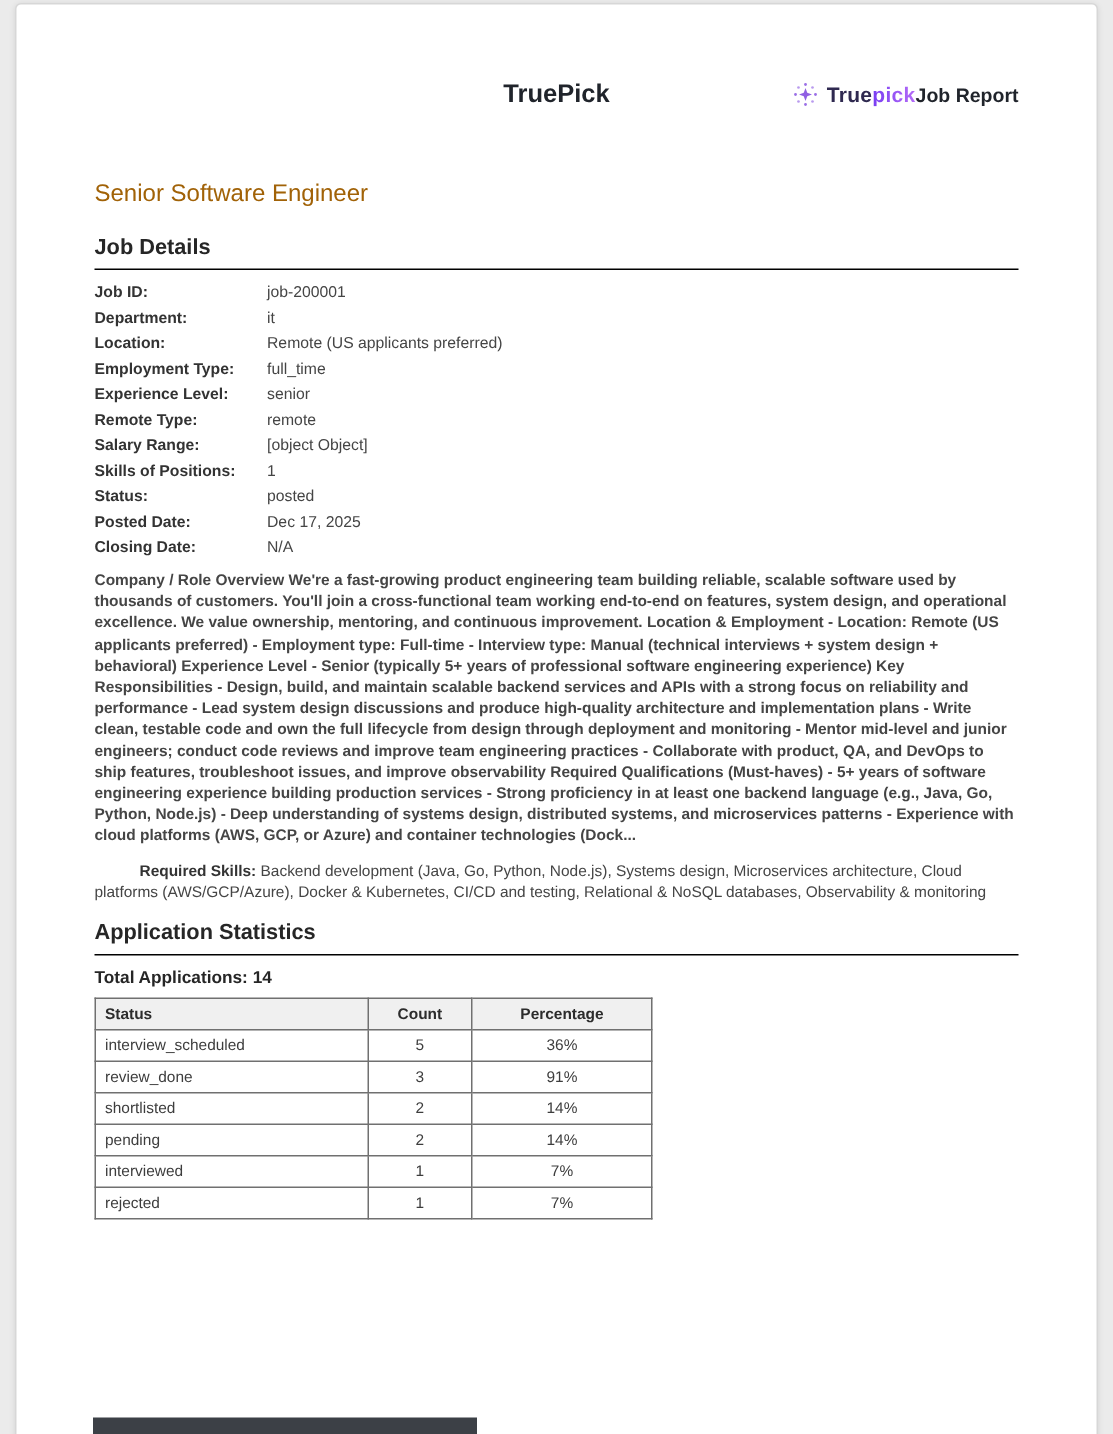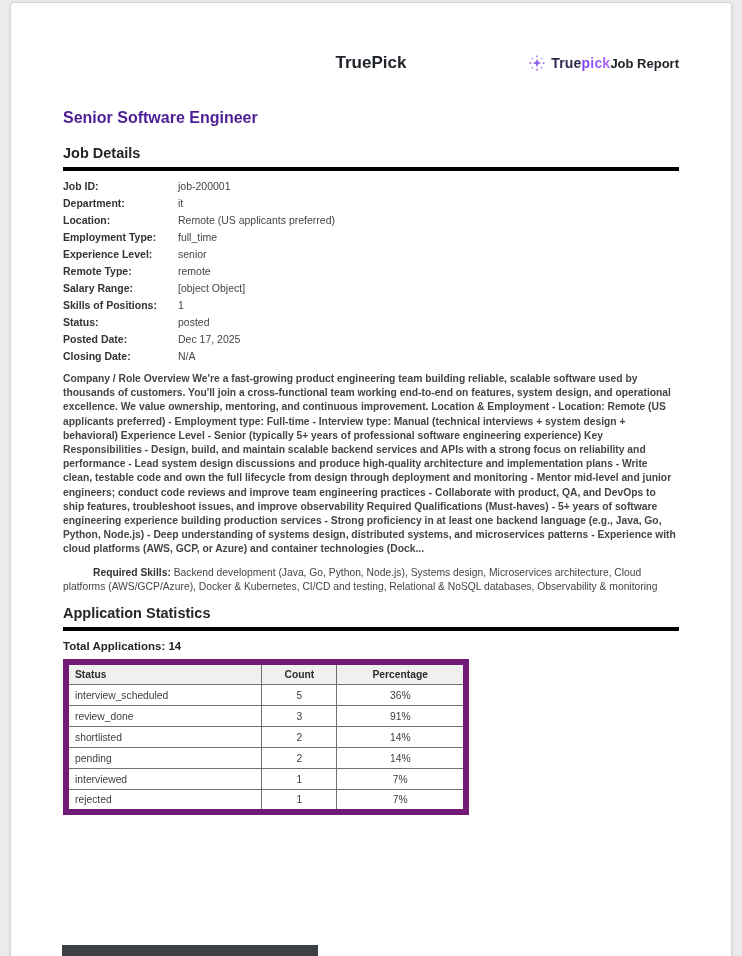--- a/index.html
+++ b/index.html
@@ -38,27 +38,27 @@
     color:transparent;
   }
   .center-title{
     position:absolute; left:0; right:0; top:50px;
     text-align:center;
     font-size:17px; font-weight:bold; color:#20242b;
   }
   .report-label{ font-size:13px; font-weight:bold; color:#20242b; }
   
   .job-title{
-    margin-top:36px;
-    font-size:16px; font-weight:bold; color:#4c1d95;
+    margin-top:48px;
+    font-size:16px; font-weight:normal; color:#a16207;
   }
   .section-heading{
     font-size:14.5px; font-weight:bold; color:#262626;
     padding-bottom:6px;
-    border-bottom:4px solid #000000;
+    border-bottom:1px solid #000000;
   }
   .h-details{ margin-top:18px; }
   .h-desc{ margin-top:11px; }
   .h-stats{ margin-top:11px; }
   
   .details-list{ margin-top:7px; }
   .detail-row{ display:flex; line-height:17px; font-size:10.5px; }
   .detail-label{ width:115px; flex:0 0 115px; font-weight:bold; color:#333; }
   .detail-value{ color:#454545; }
   
@@ -72,23 +72,23 @@
   }
   .skills-label{ font-weight:bold; color:#333;padding-left:30px; }
   
   .total-apps{
     margin-top:9px;
     font-size:11.5px; font-weight:bold; color:#262626;
   }
   table.stats{
     margin-top:7px;
     border-collapse:collapse;
-    width:406px;
+    width:372px;
     font-size:10.3px;
-    border:6px solid #701a75;
+    border:1px solid #701a75;
   }
   table.stats th, table.stats td{
     border:1px solid #707070;
     padding:4px 6px;
     height:21px;
     text-align:center;
     color:#3d3d3d;
   }
   table.stats th{ background:#f0f0f0; font-weight:bold; color:#2c2c2c; }
   table.stats th:first-child, table.stats td:first-child{ text-align:left; }

